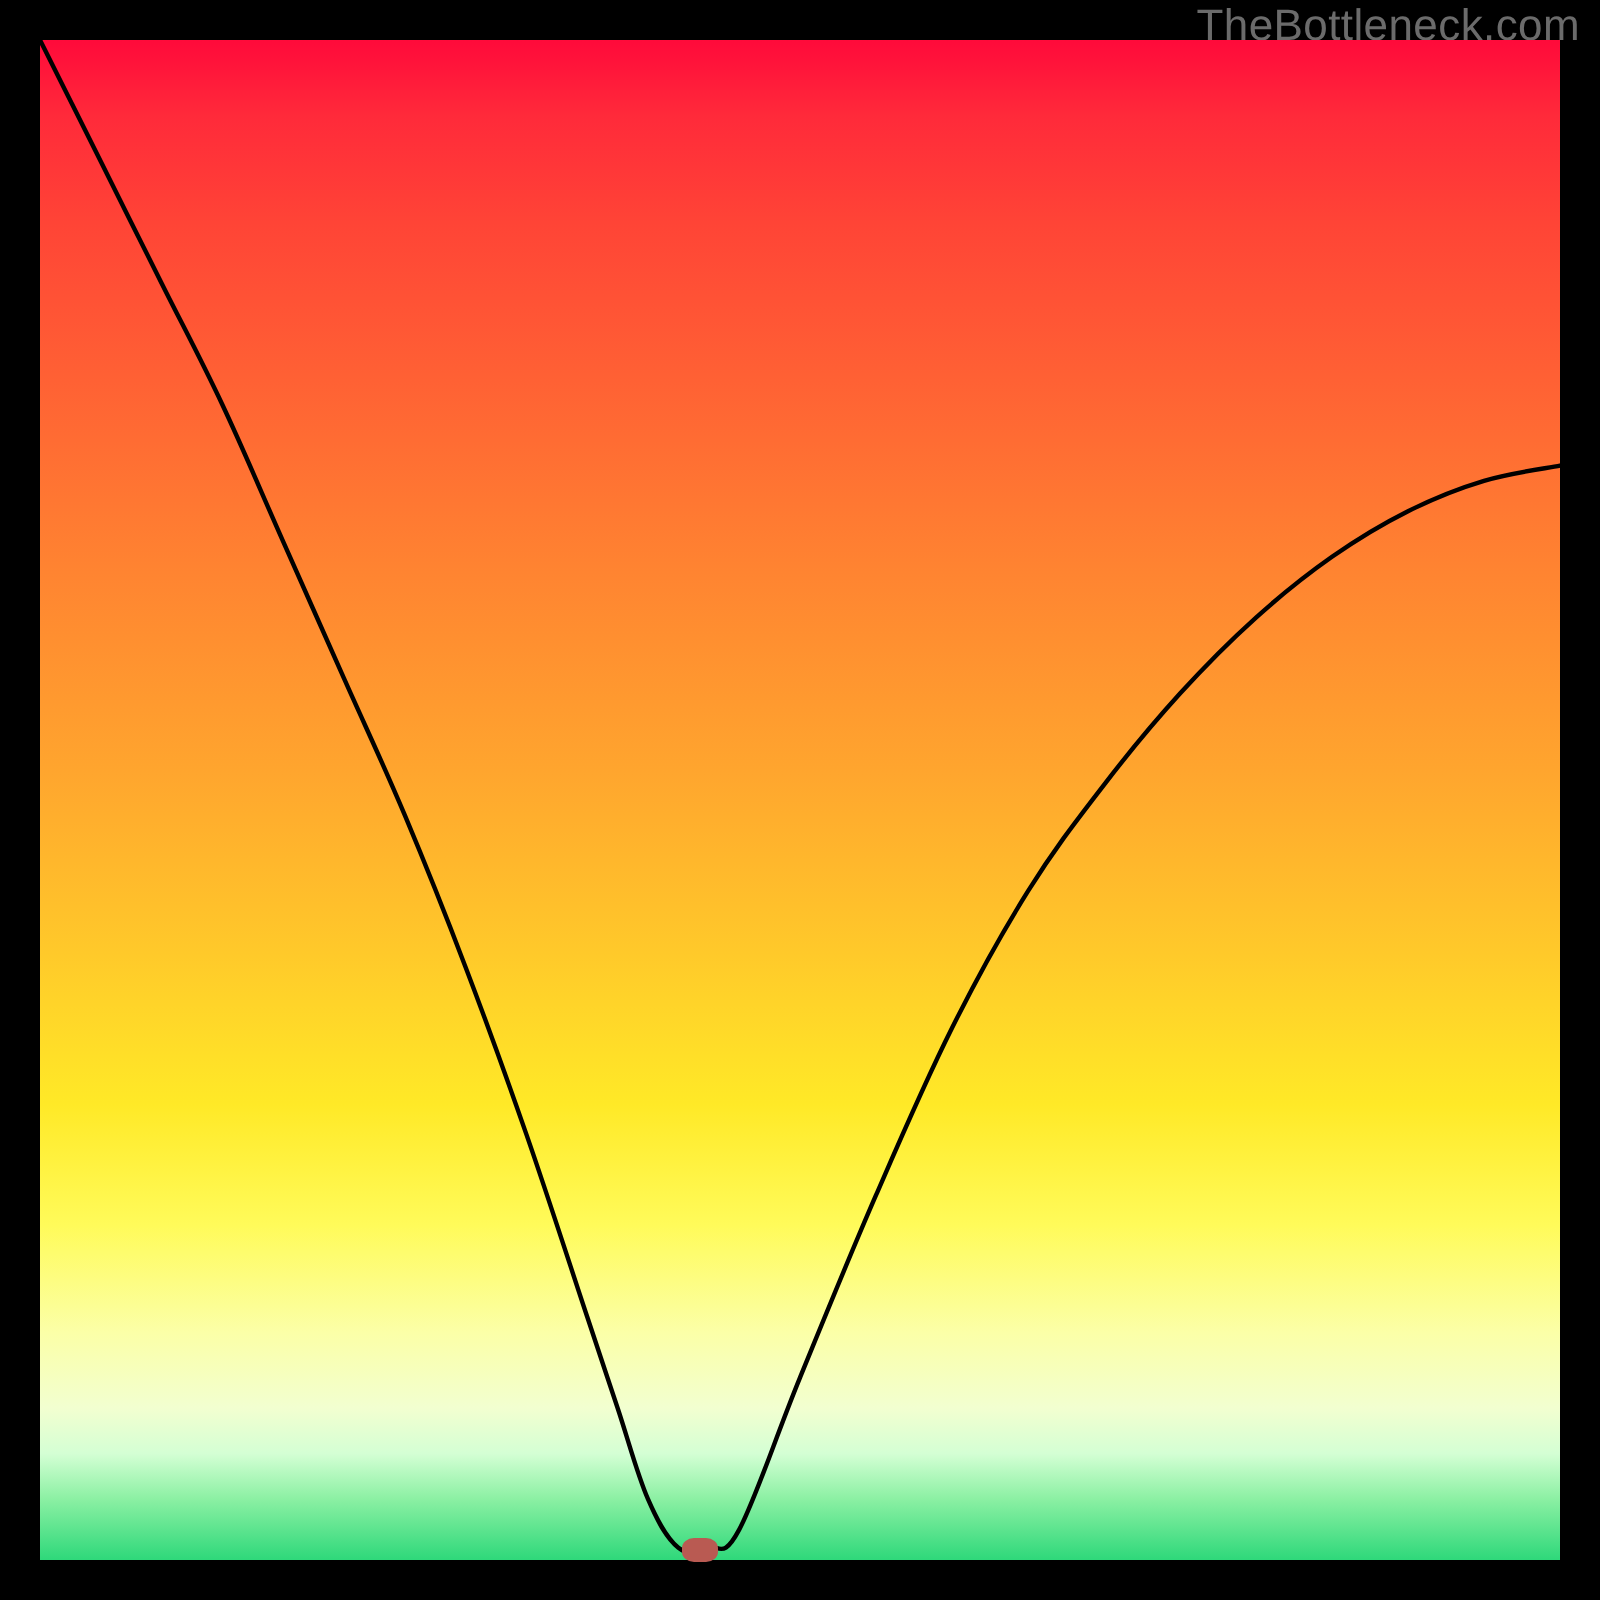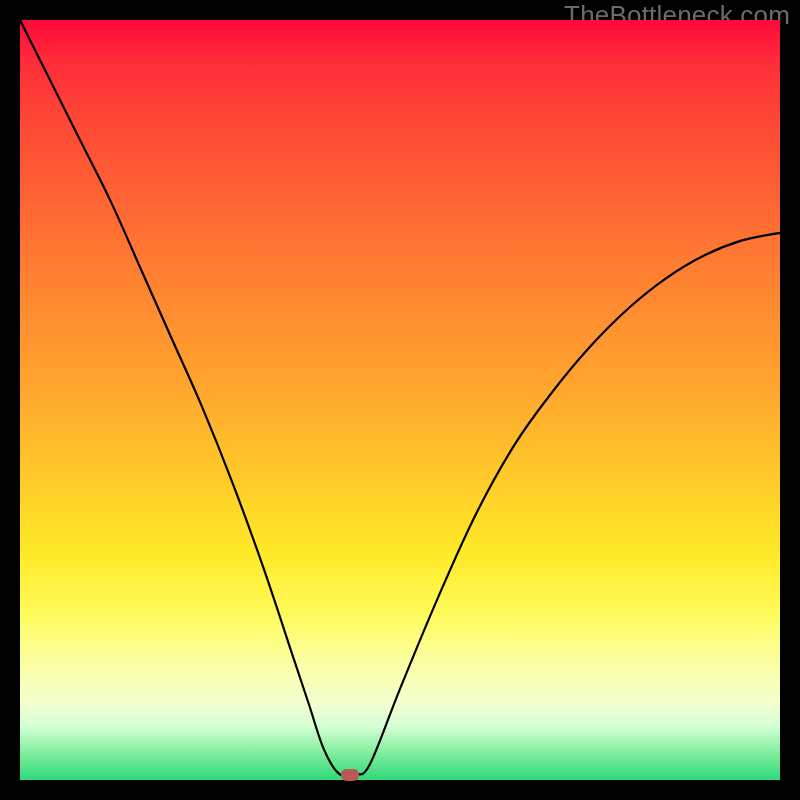--- a/index.html
+++ b/index.html
@@ -52,21 +52,21 @@
     height: 12px;
     border-radius: 6px / 5px;
     background: #b95a52;
     transform: translate(-50%, -50%);
   }
   .watermark {
     position: absolute;
     top: 0px;
     right: 10px;
     color: #6b6b6b;
-    font-size: 26px;
+    font-size: 22px;
     letter-spacing: 0.2px;
     user-select: none;
   }
 </style>
 </head>
 <body>
 
 <div class="frame">
   <div class="watermark">TheBottleneck.com</div>
 

